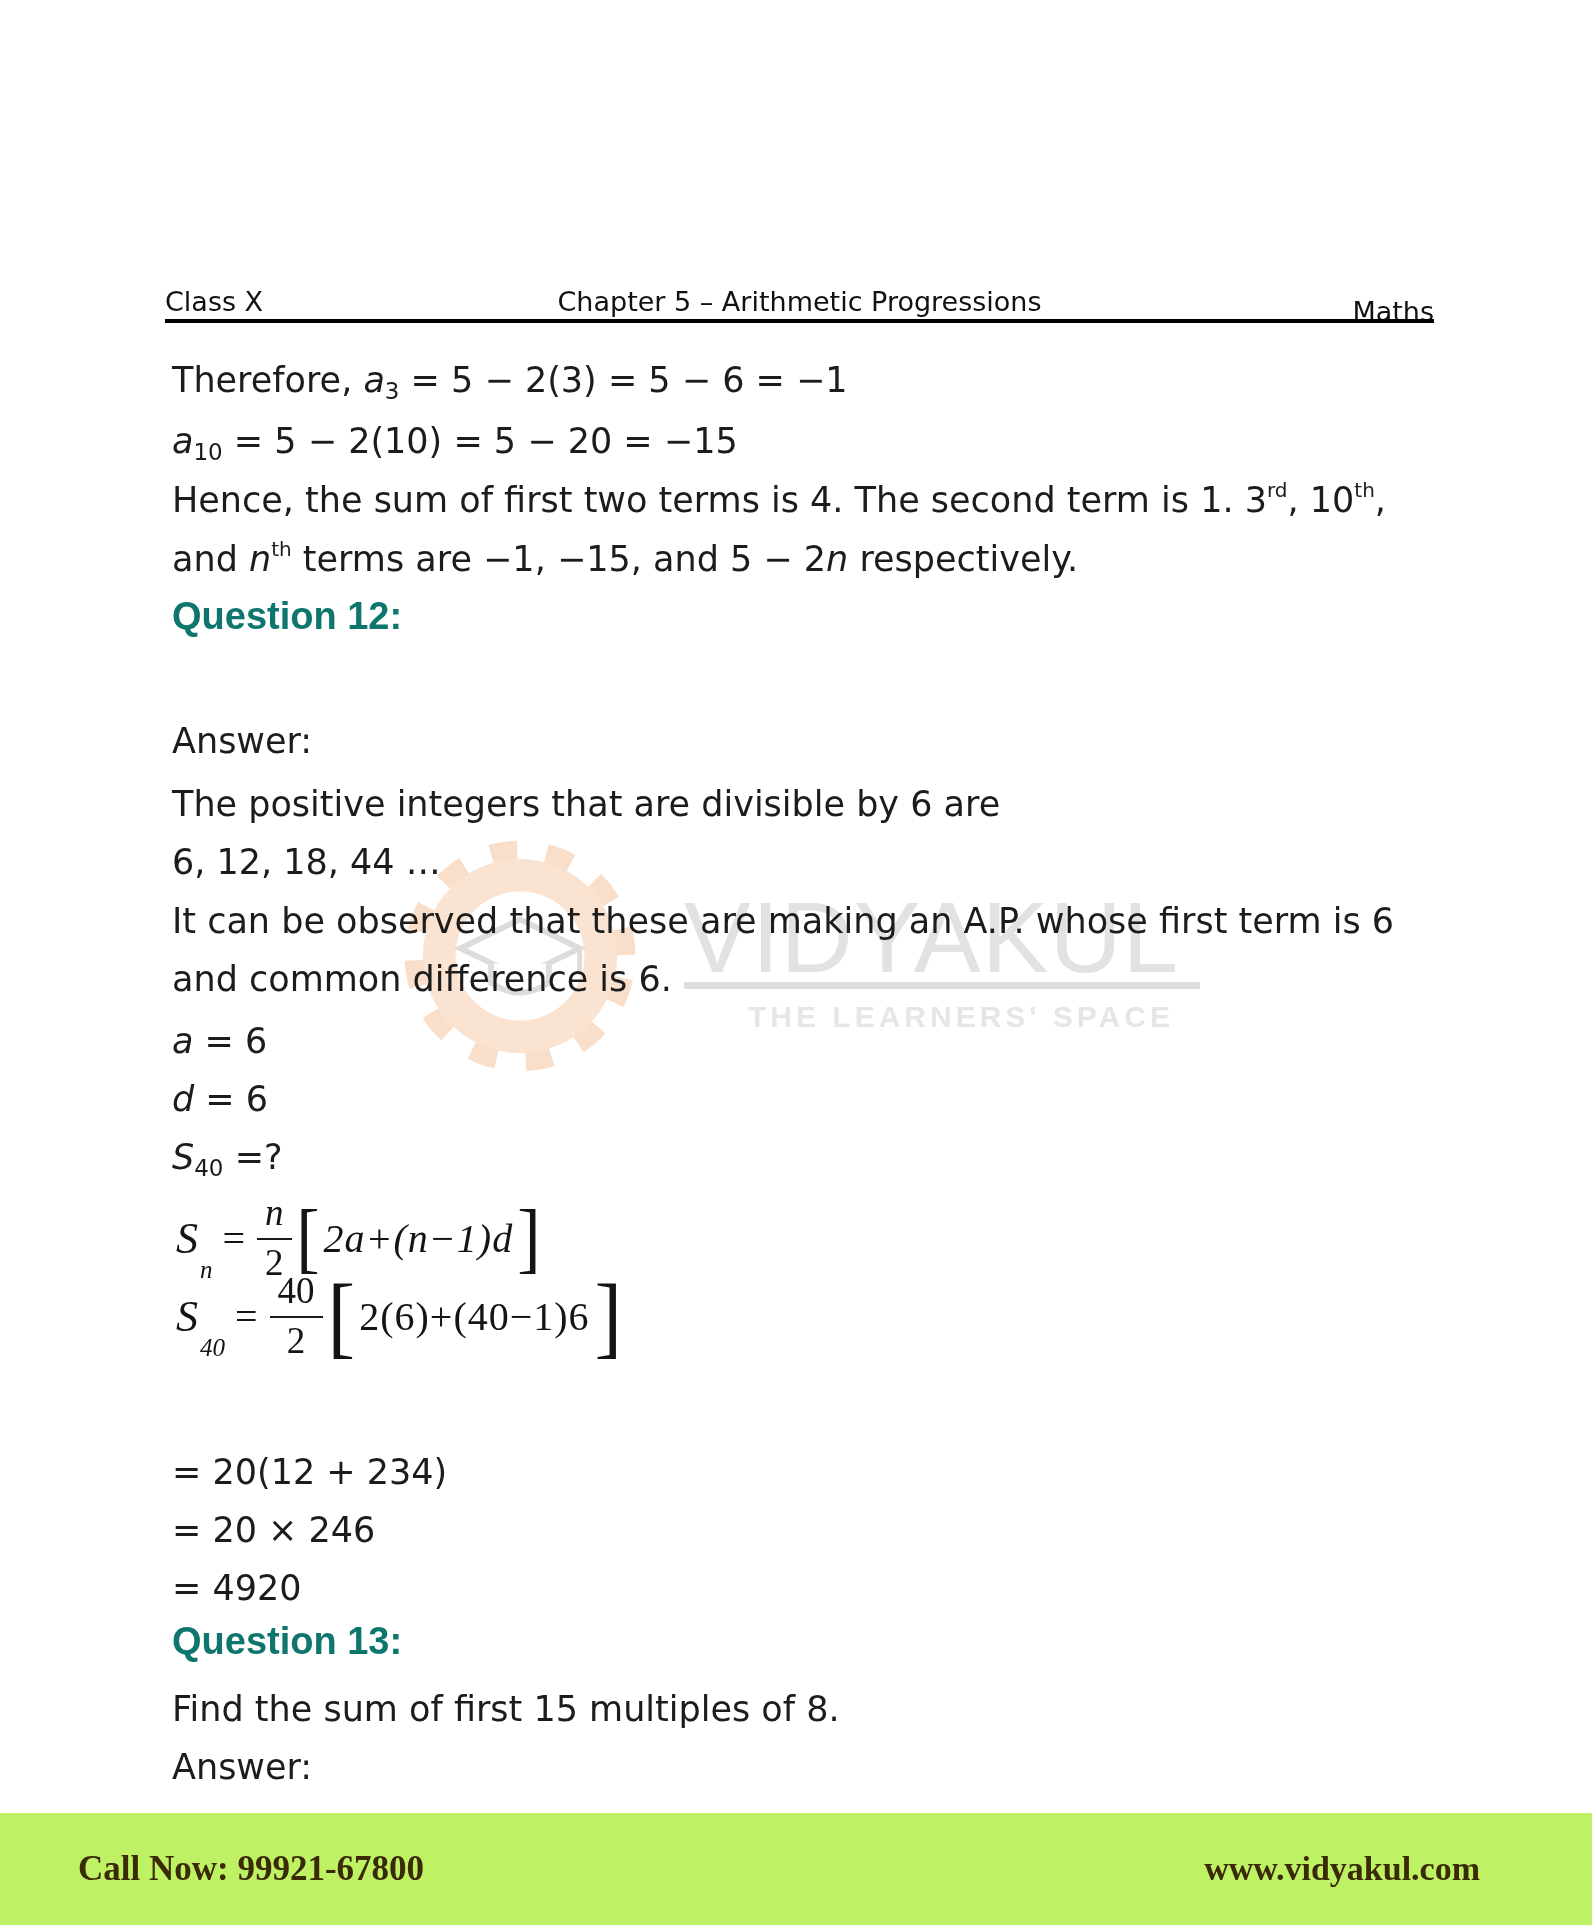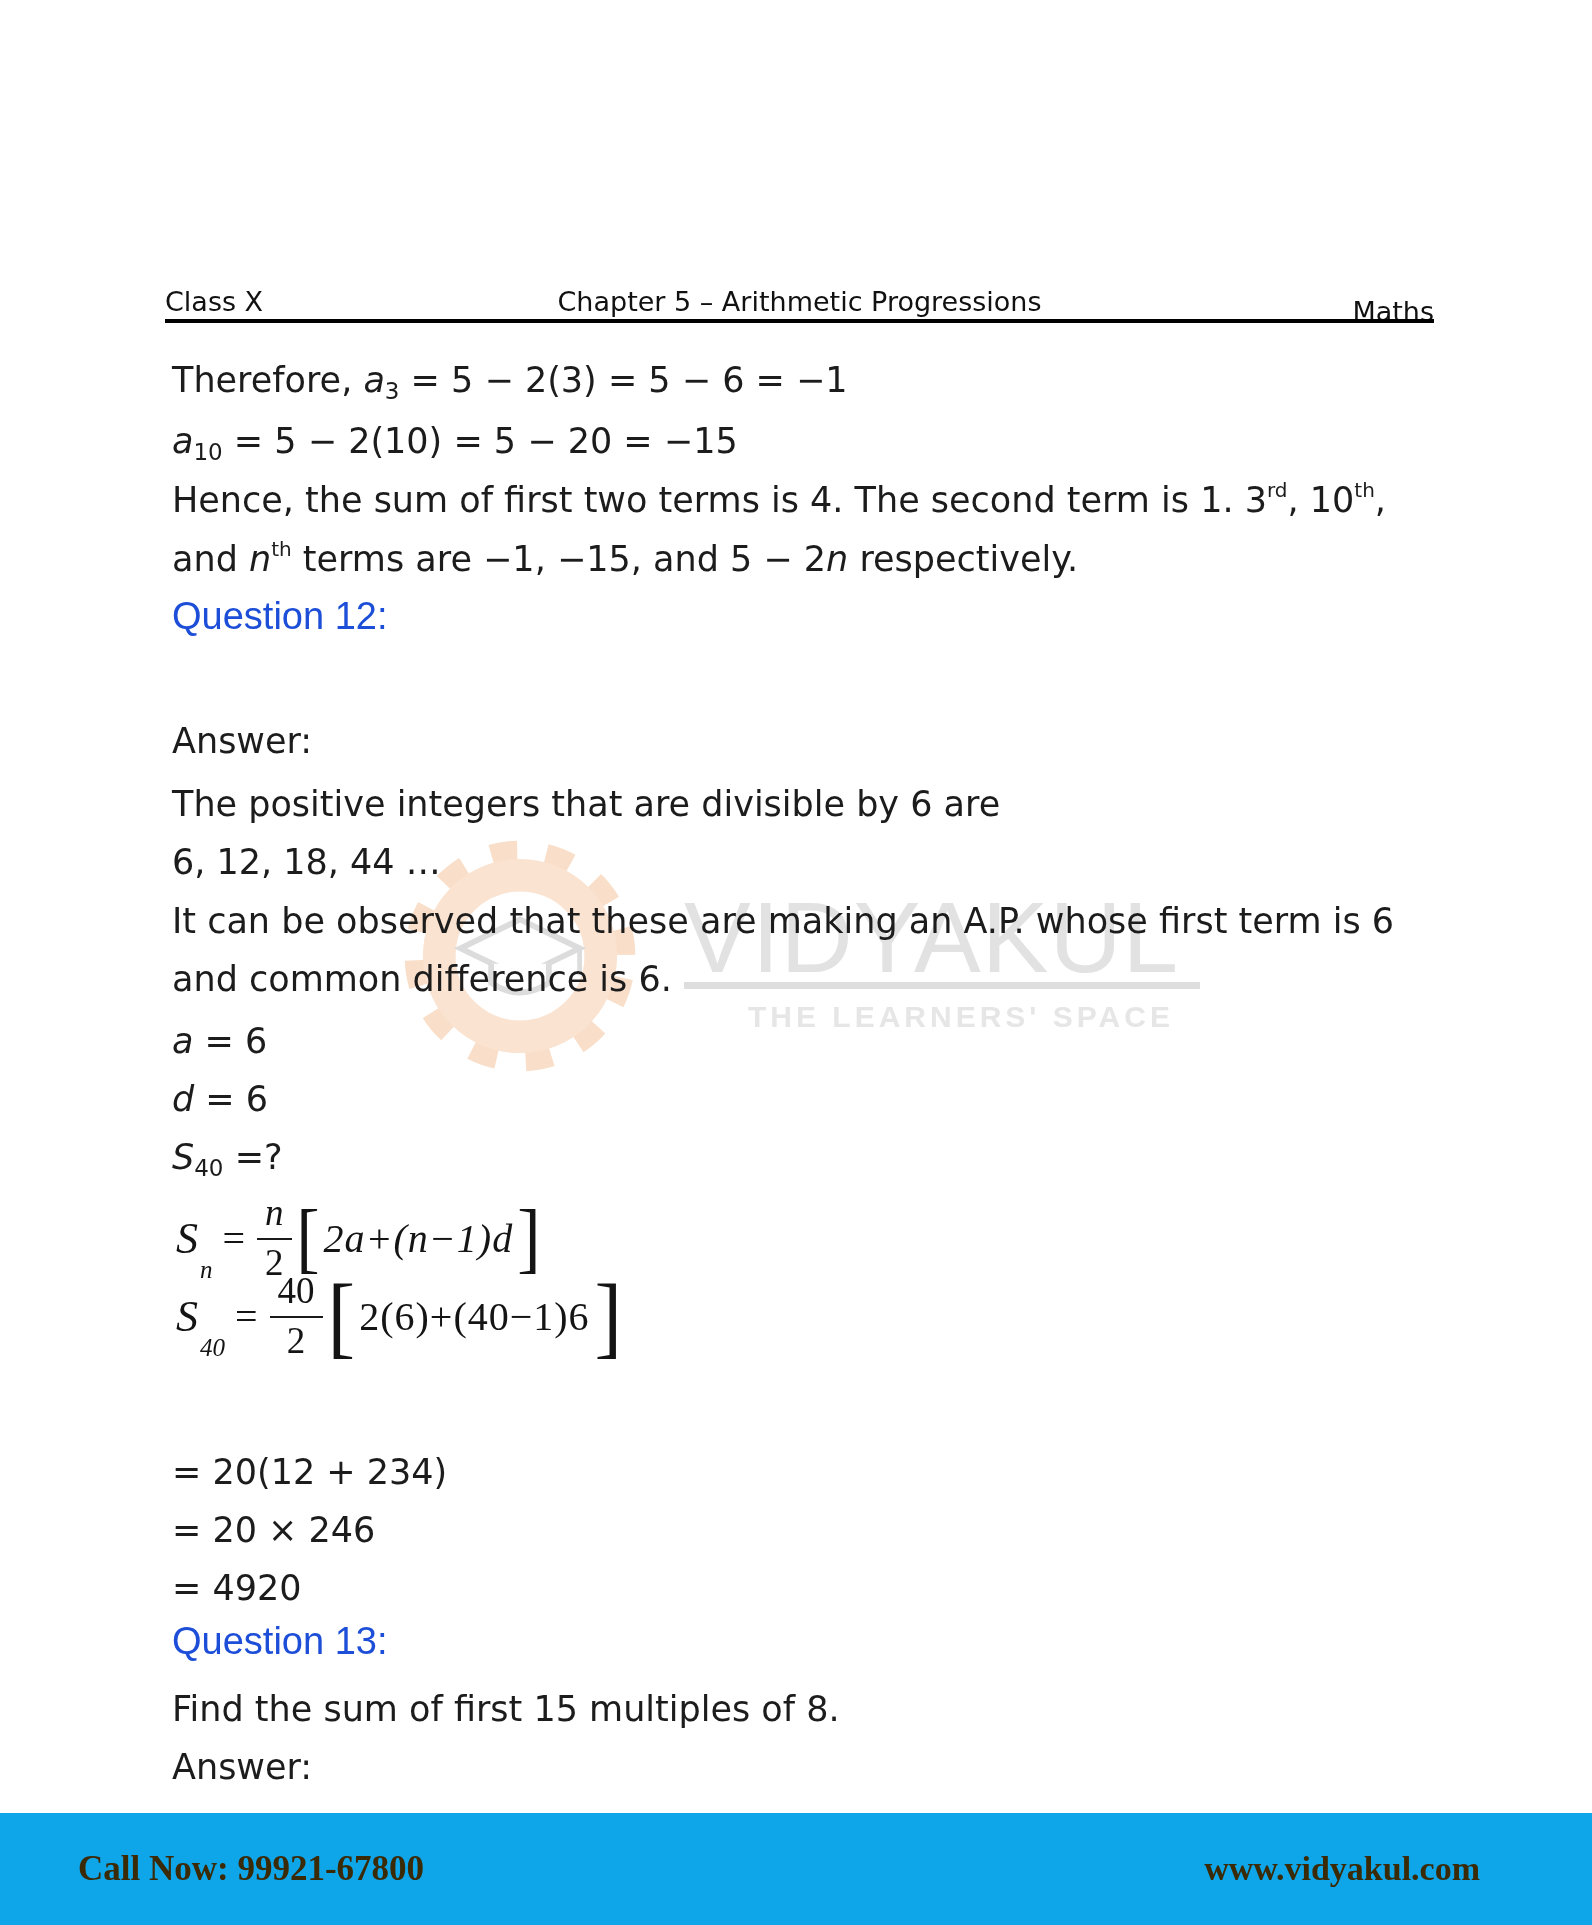--- a/index.html
+++ b/index.html
@@ -37,42 +37,42 @@
   
   .content{position:absolute;inset:0;z-index:1;}
   .line{
     position:absolute;left:172px;font-size:35px;color:#1c1c1c;white-space:nowrap;
   }
   .var{font-style:italic;}
   .sb{font-size:23px;vertical-align:-7px;}
   .sp{font-size:20px;vertical-align:15px;}
   .qlabel{
     font-family:"Liberation Sans", sans-serif;
-    color:#1d4ed8;font-weight:normal;font-size:38px;
+    color:#0f766e;font-weight:bold;font-size:38px;
   }
   
   .formula{
     position:absolute;left:176px;display:flex;align-items:center;
     font-family:"Liberation Serif", serif;color:#141414;white-space:nowrap;
   }
   .f-lhs{font-size:44px;font-style:italic;}
   .f-sub{font-size:25px;font-style:italic;align-self:flex-end;margin:0 8px 0 2px;}
   .f-eq{font-size:40px;margin:0 12px 0 2px;}
   .frac{text-align:center;font-size:37px;line-height:1.15;}
   .frac .num{display:block;padding:0 8px 3px;border-bottom:2px solid #1a1a1a;}
   .frac .den{display:block;padding-top:2px;}
   .frac .it{font-style:italic;}
   .f-brk{font-weight:400;line-height:0.85;margin:0 3px;transform:scaleX(0.9);}
   .formula-1 .f-brk{font-size:78px;}
   .formula-2 .f-brk{font-size:92px;}
   .f-body{font-size:40px;letter-spacing:1px;}
   .f-body.it{font-style:italic;}
   
   .footer{
-    position:absolute;left:0;top:1813px;width:1592px;height:112px;background:#0ea5e9;
+    position:absolute;left:0;top:1813px;width:1592px;height:112px;background:#bef264;
     display:flex;align-items:center;justify-content:space-between;
     padding:0 112px 0 78px;box-sizing:border-box;z-index:2;
     font-family:"Liberation Serif", serif;font-weight:bold;color:#3B2A06;
   }
   .footer .f-call{font-size:35px;}
   .footer .f-site{font-size:34px;}
 </style>
 </head>
 <body>
 

